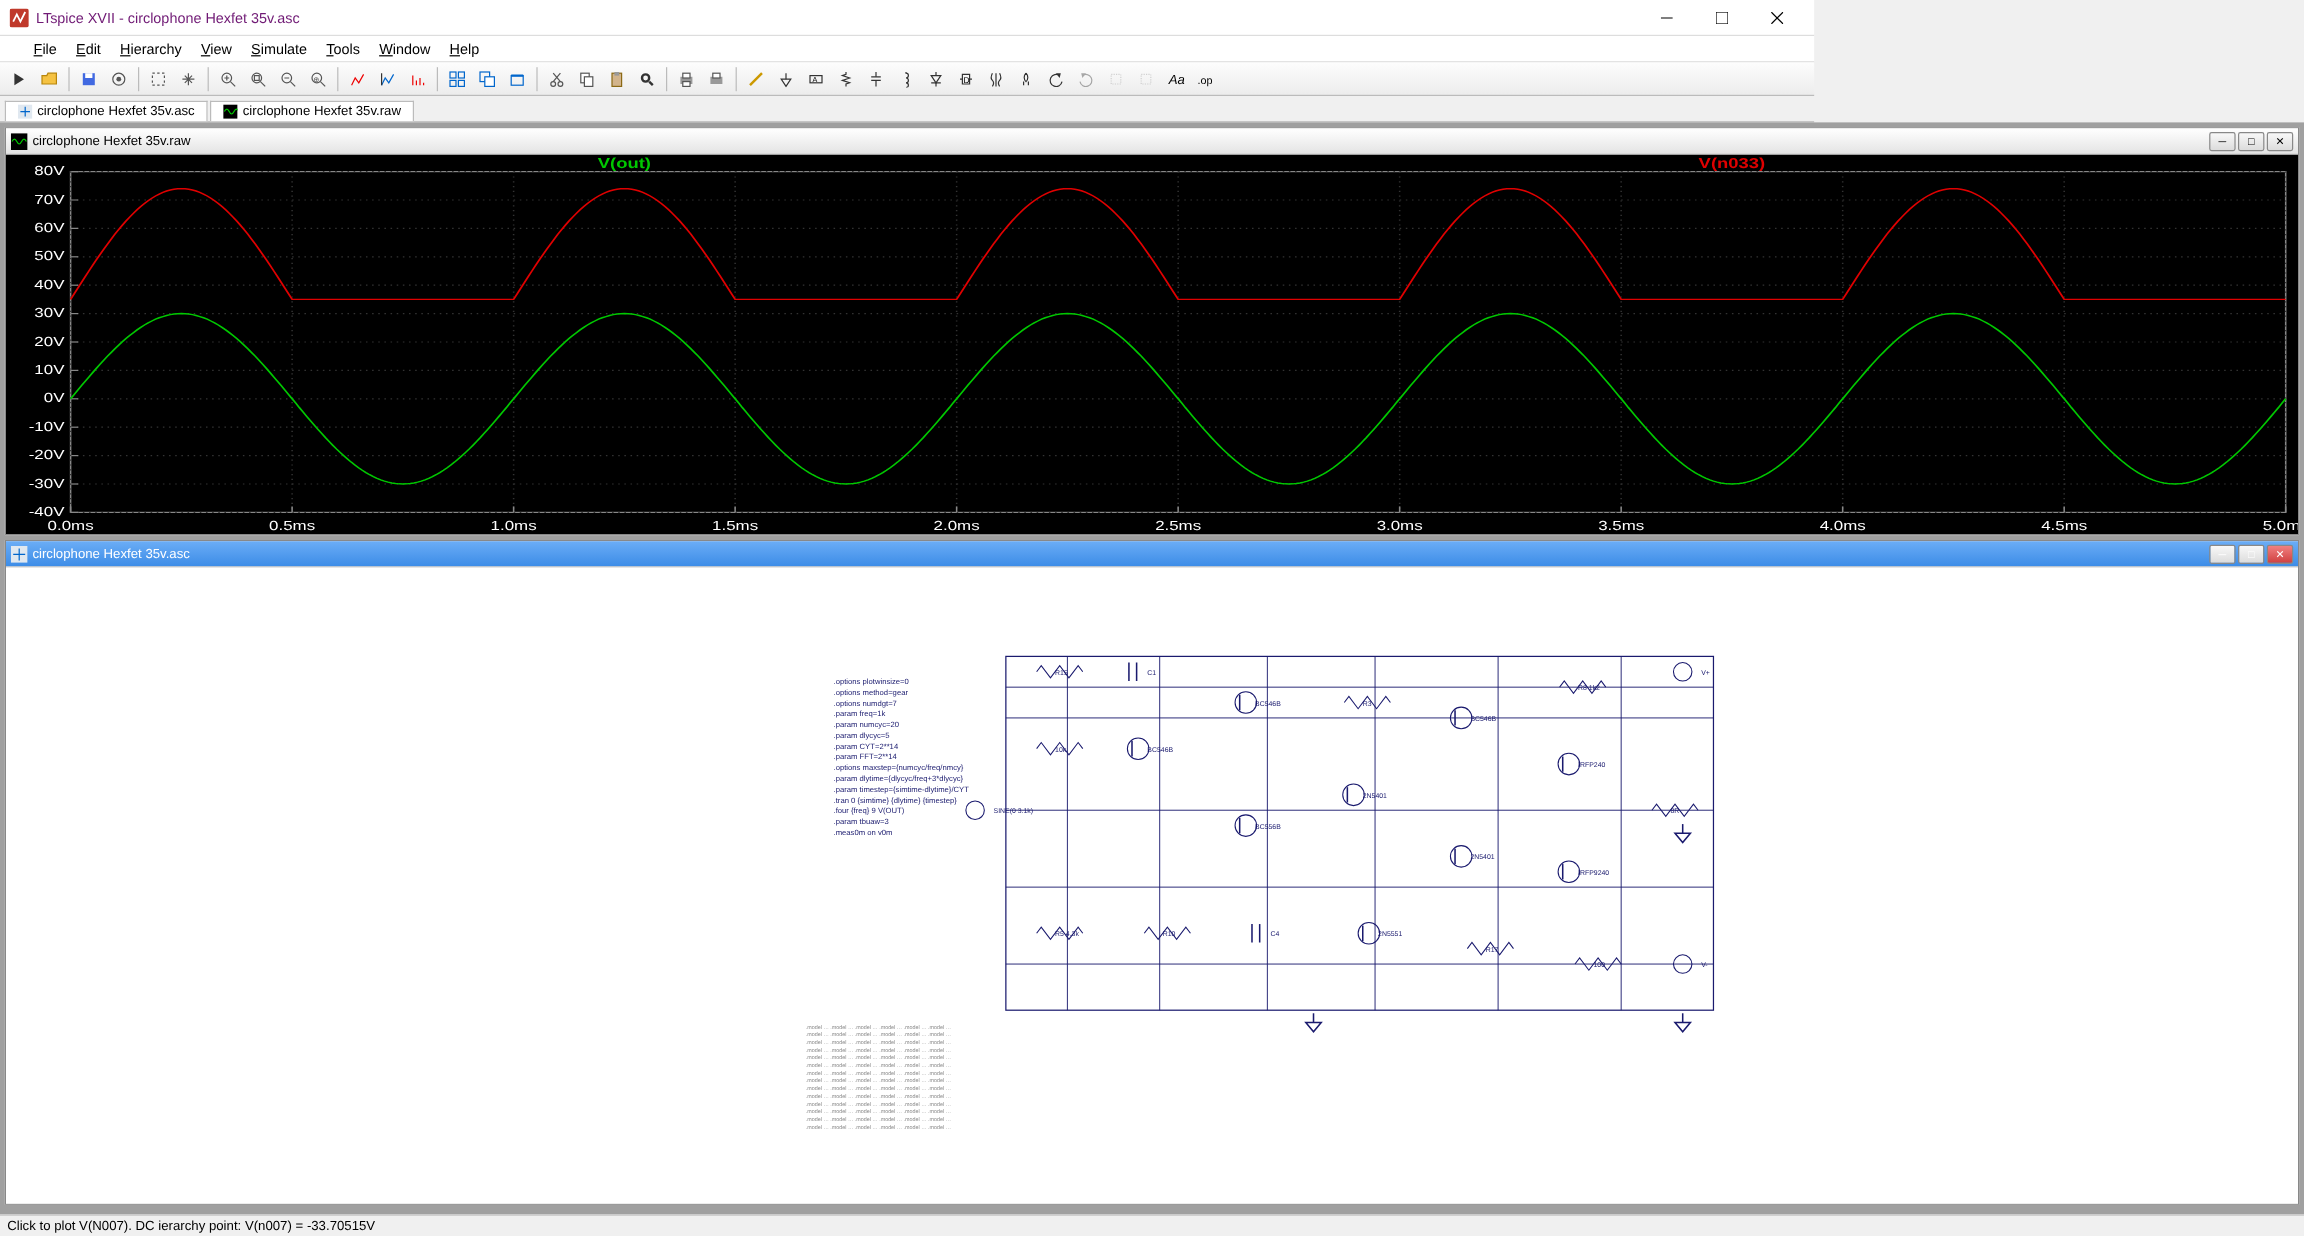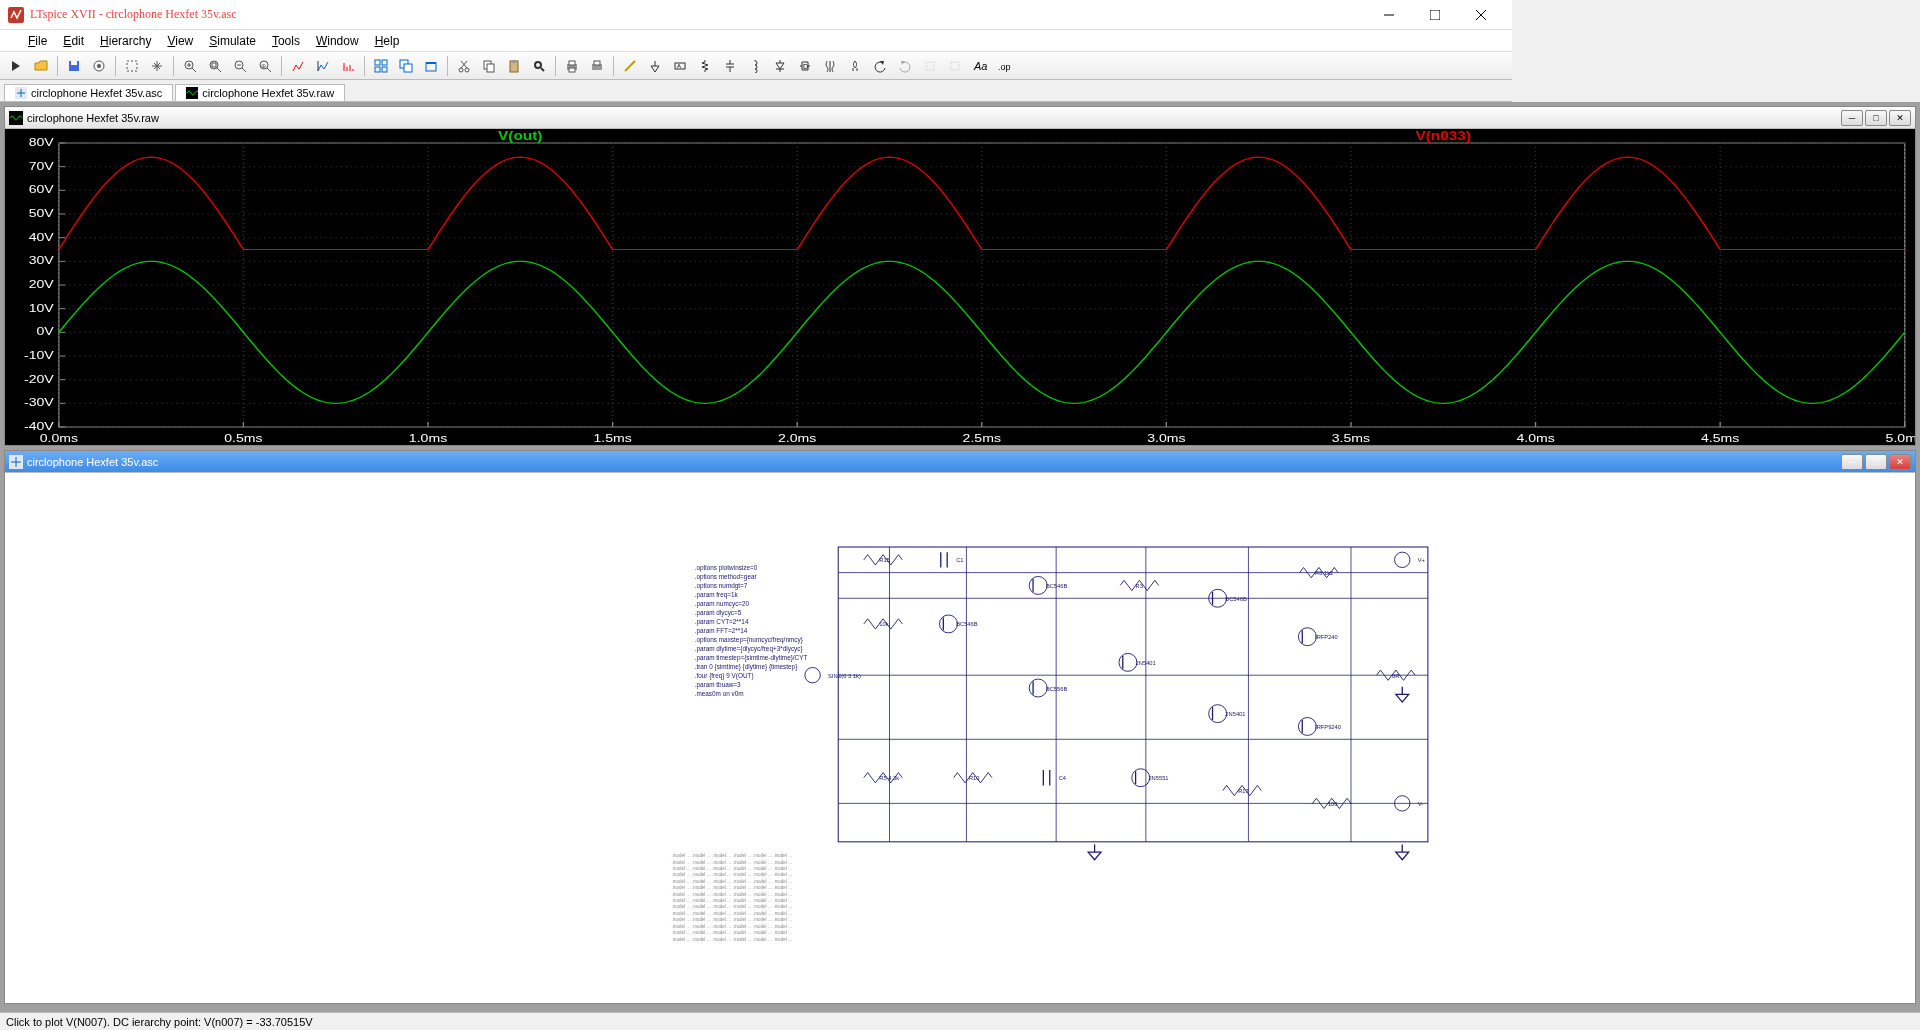--- a/index.html
+++ b/index.html
@@ -1,20 +1,20 @@
 <!DOCTYPE html>
 <html><head>
 <meta charset="utf-8">
 <style>
 * { box-sizing: border-box; margin: 0; padding: 0; }
 body { font-family: "Segoe UI", Tahoma, sans-serif; font-size: 12px; background: #f0f0f0; overflow: hidden; width: 1512px; height: 812px; }
 
 .titlebar { height: 30px; background: #fff; display: flex; align-items: center; padding: 0 8px; border-bottom: 1px solid #ddd; }
 .titlebar .icon { width: 16px; height: 16px; margin-right: 6px; }
-.titlebar .title { flex: 1; font-size: 12px; color: #ef4444; font-family: Liberation Serif, serif; }
+.titlebar .title { flex: 1; font-size: 12px; color: #701a75; }
 .titlebar .winbtns { display: flex; gap: 0; }
 .titlebar .winbtn { width: 46px; height: 30px; display: flex; align-items: center; justify-content: center; cursor: pointer; }
 
 .menubar { height: 22px; background: #fff; display: flex; align-items: center; padding: 0 20px; border-bottom: 1px solid #ddd; }
 .menubar .menu { padding: 2px 8px; cursor: pointer; font-size: 12px; }
 .menubar .menu span { text-decoration: underline; }
 
 .toolbar { height: 28px; background: linear-gradient(#fdfdfd,#ececec); display: flex; align-items: center; padding: 0 4px; border-bottom: 1px solid #bbb; gap: 1px; }
 .toolbar .tbtn { width: 24px; height: 24px; display: flex; align-items: center; justify-content: center; cursor: pointer; border: 1px solid transparent; border-radius: 2px; }
 .toolbar .sep { width: 1px; height: 20px; background: #bbb; margin: 0 3px; }

